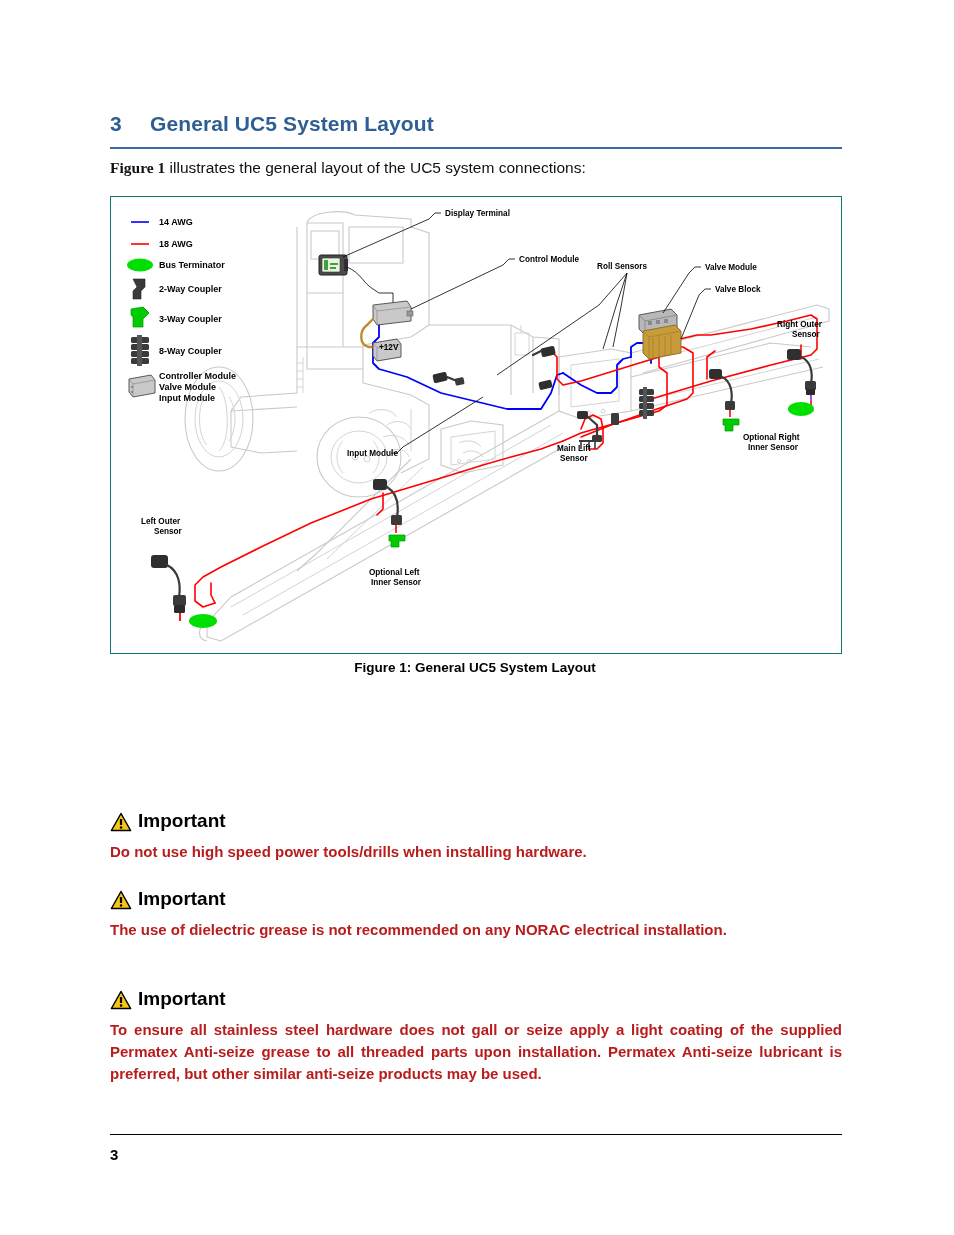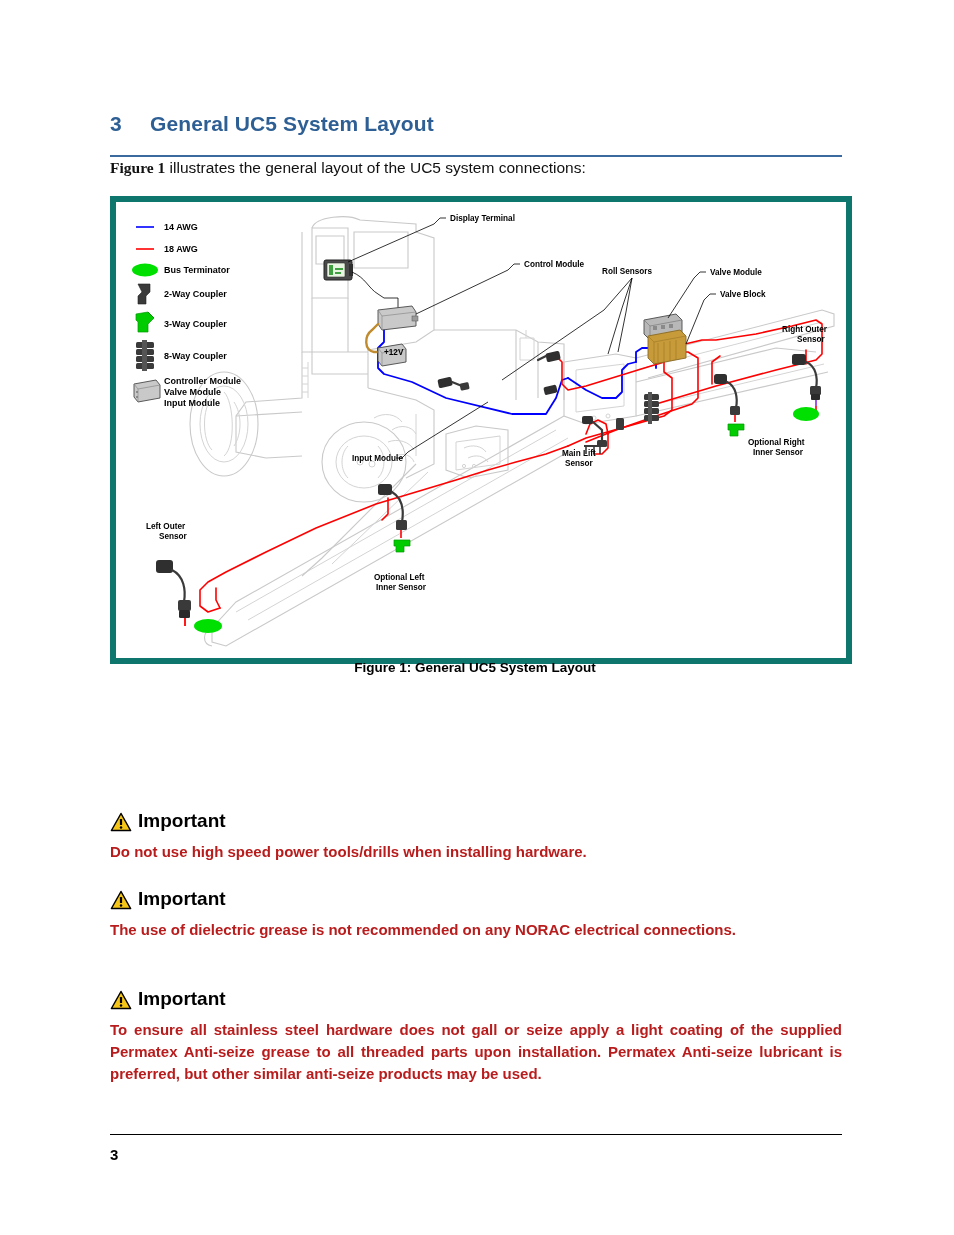--- a/index.html
+++ b/index.html
@@ -23,21 +23,21 @@
     height: 1235px;
   }
 
   
   .section-heading {
     position: absolute;
     left: 110px;
     top: 112px;
     width: 732px;
     border-bottom: 2px solid #3A6A9E;
-    padding-bottom: 19px;
+    padding-bottom: 11px;
     color: #2E5F94;
     font-size: 21px;
     font-weight: bold;
     letter-spacing: 0.1px;
     white-space: nowrap;
   }
   .section-heading .num {
     display: inline-block;
     width: 40px;
   }
@@ -55,21 +55,21 @@
   .intro b { font-weight: bold; font-family: Liberation Serif, serif; }
 
   
   .figure-wrap {
     position: absolute;
     left: 110px;
     top: 196px;
     width: 730px;
     height: 456px;
     background: #a3a3a3;
-    border: 6px solid #0f766e;
+    border: 1px solid #0f766e;
     overflow: hidden;
   }
   .figure-svg { display: block; }
 
   .fig-caption {
     position: absolute;
     left: 110px;
     top: 660px;
     width: 730px;
     text-align: center;
@@ -448,21 +448,21 @@
 
   <div class="important-block" id="imp-2">
     <div class="imp-head">
       <svg class="warn-icon" width="22" height="20" viewBox="0 0 22 20">
         <path d="M11 1.5 L20.6 18.5 L1.4 18.5 Z" fill="#F5C518" stroke="#000000" stroke-width="1.5" stroke-linejoin="round"></path>
         <rect x="9.9" y="7" width="2.2" height="6" rx="0.6" fill="#000"></rect>
         <circle cx="11" cy="15.6" r="1.25" fill="#000"></circle>
       </svg>
       <span>Important</span>
     </div>
-    <div class="imp-body">The use of dielectric grease is not recommended on any NORAC electrical connections.</div>
+    <div class="imp-body">The use of dielectric grease is not recommended on any NORAC electrical installation.</div>
   </div>
 
   <div class="important-block" id="imp-3">
     <div class="imp-head">
       <svg class="warn-icon" width="22" height="20" viewBox="0 0 22 20">
         <path d="M11 1.5 L20.6 18.5 L1.4 18.5 Z" fill="#F5C518" stroke="#000000" stroke-width="1.5" stroke-linejoin="round"></path>
         <rect x="9.9" y="7" width="2.2" height="6" rx="0.6" fill="#000"></rect>
         <circle cx="11" cy="15.6" r="1.25" fill="#000"></circle>
       </svg>
       <span>Important</span>

